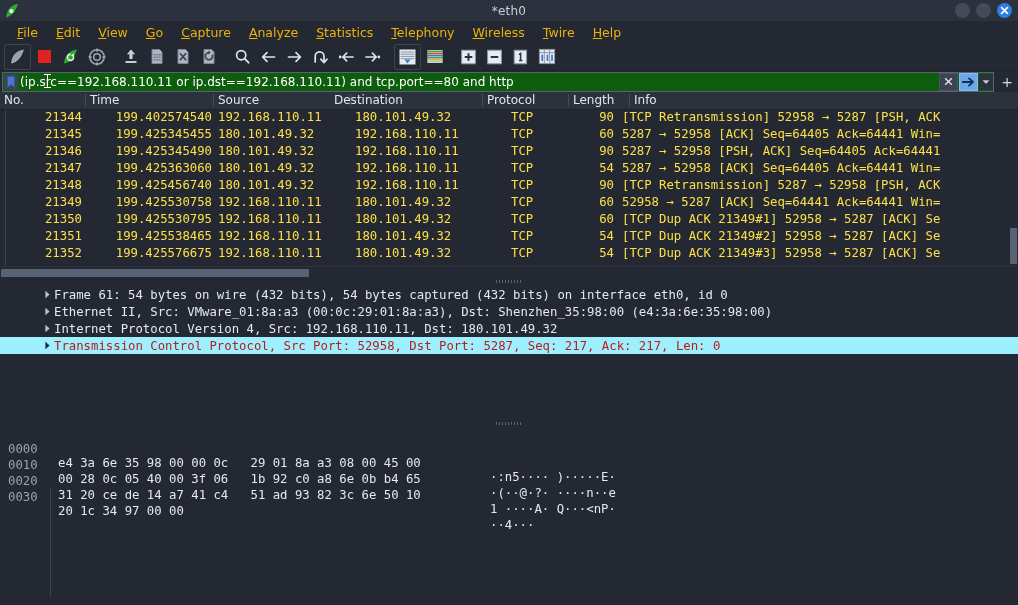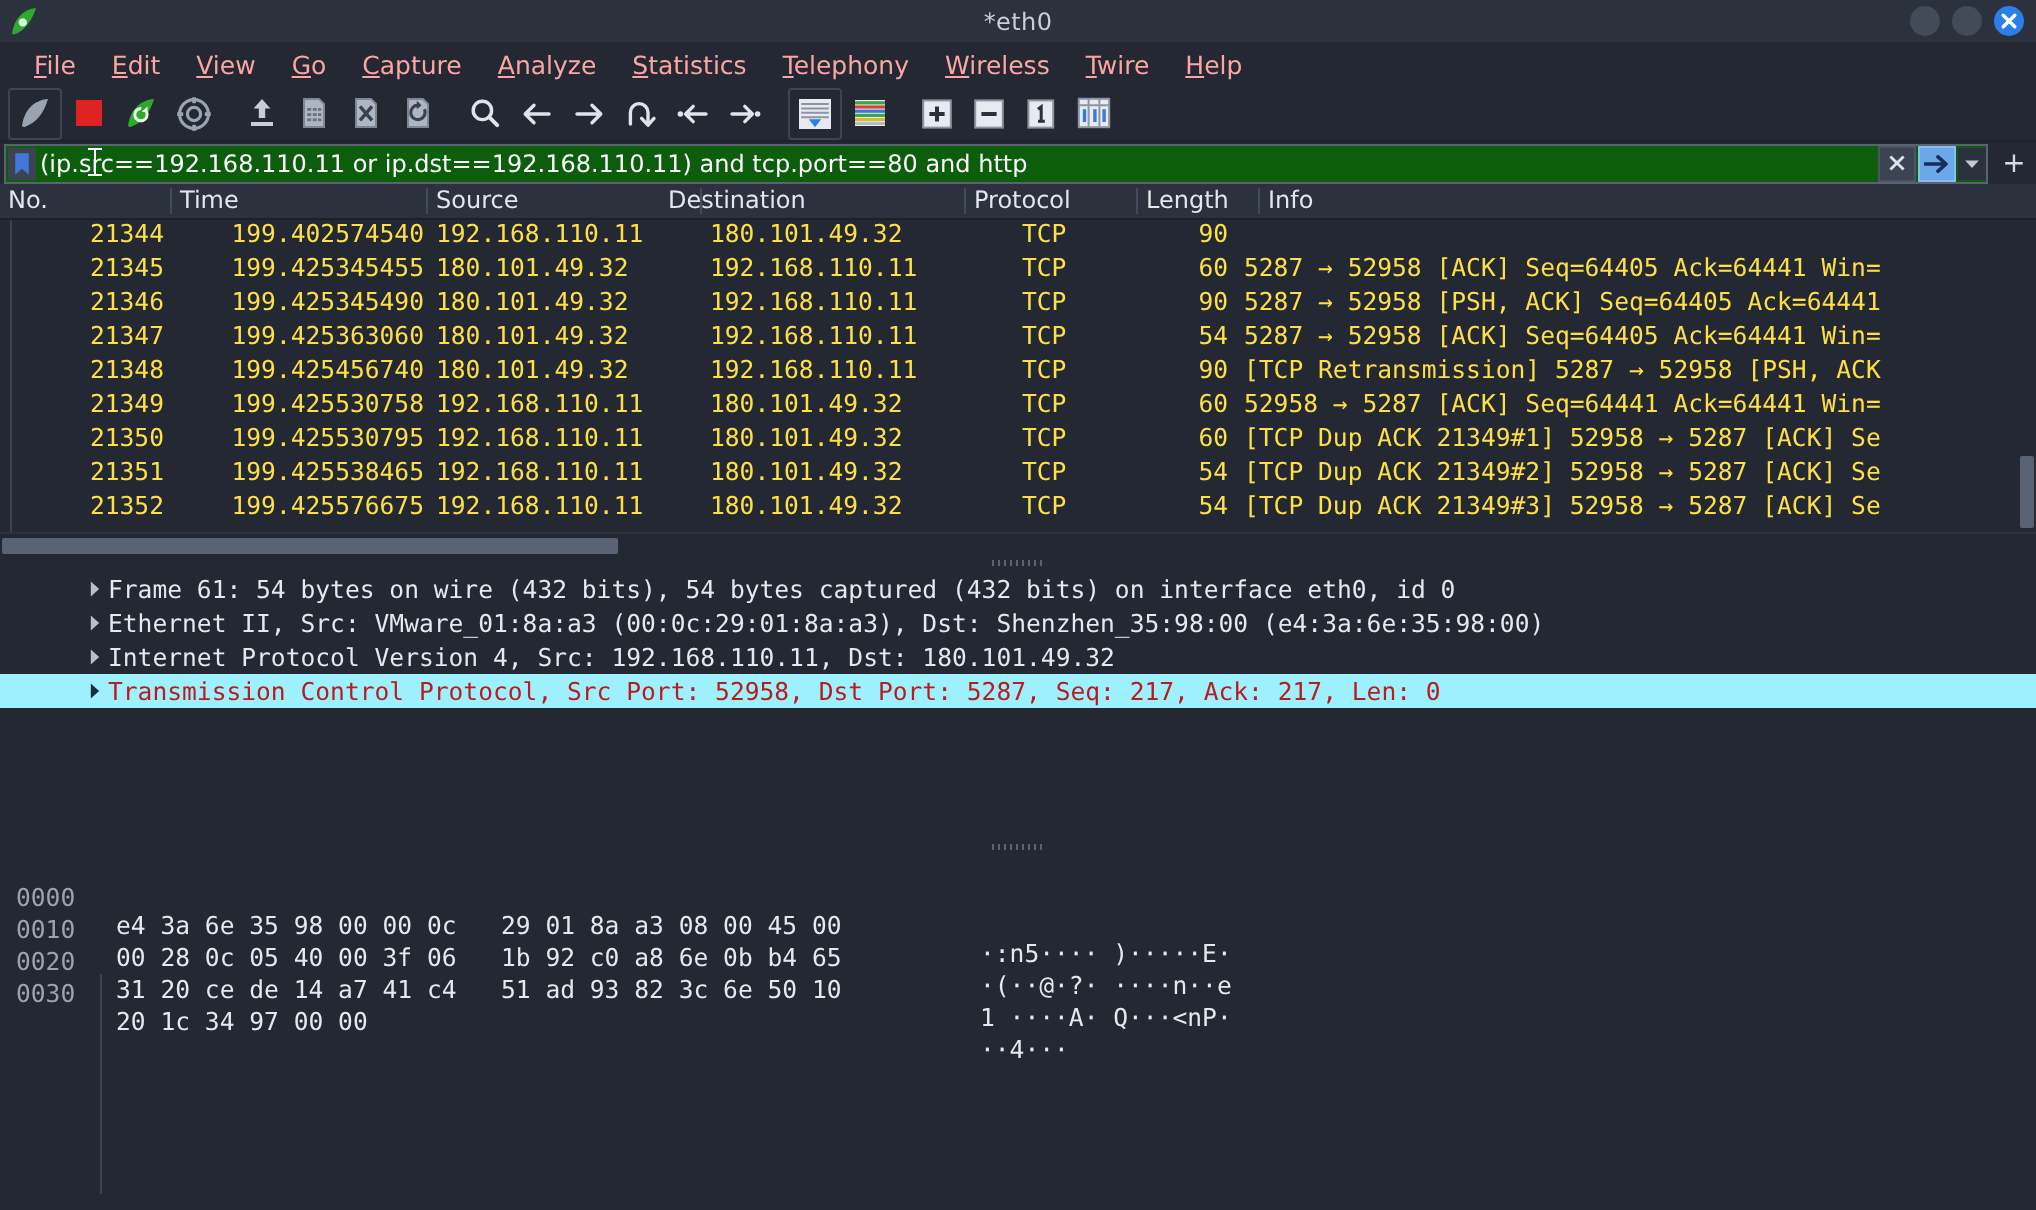--- a/index.html
+++ b/index.html
@@ -35,21 +35,21 @@
   
   .menubar {
     height: 21px;
     background: #232832;
     display: flex; align-items: center;
     padding-left: 8px;
   }
   .menu-item {
     padding: 2px 9px;
     font-size: 12.5px;
-    color: #fca5a5;
+    color: #eab308;
     cursor: default;
   }
   .menu-item u { text-decoration: underline; }
   
   .toolbar {
     height: 27px;
     background: #232832;
     display: flex; align-items: center;
     padding-left: 4px;
     border-bottom: 1px solid #1d222b;
@@ -455,20 +455,21 @@
 <div class="plist">
   <div class="left-gutter"></div>
 
   <div class="prow">
     <span class="c-no">21344</span>
     <span class="c-time">199.402574540</span>
     <span class="c-src">192.168.110.11</span>
     <span class="c-dst">180.101.49.32</span>
     <span class="c-pro">TCP</span>
     <span class="c-len">90</span>
+    <span class="c-info">[TCP Retransmission] 52958 → 5287 [PSH, ACK</span>
   </div>
   <div class="prow">
     <span class="c-no">21345</span>
     <span class="c-time">199.425345455</span>
     <span class="c-src">180.101.49.32</span>
     <span class="c-dst">192.168.110.11</span>
     <span class="c-pro">TCP</span>
     <span class="c-len">60</span>
     <span class="c-info">5287 → 52958 [ACK] Seq=64405 Ack=64441 Win=</span>
   </div>

